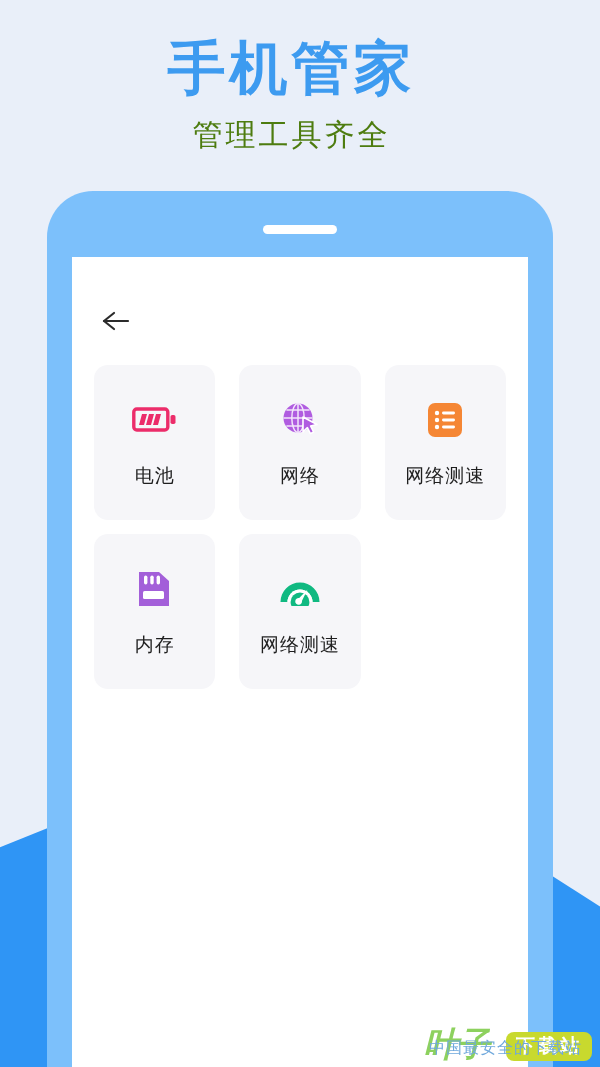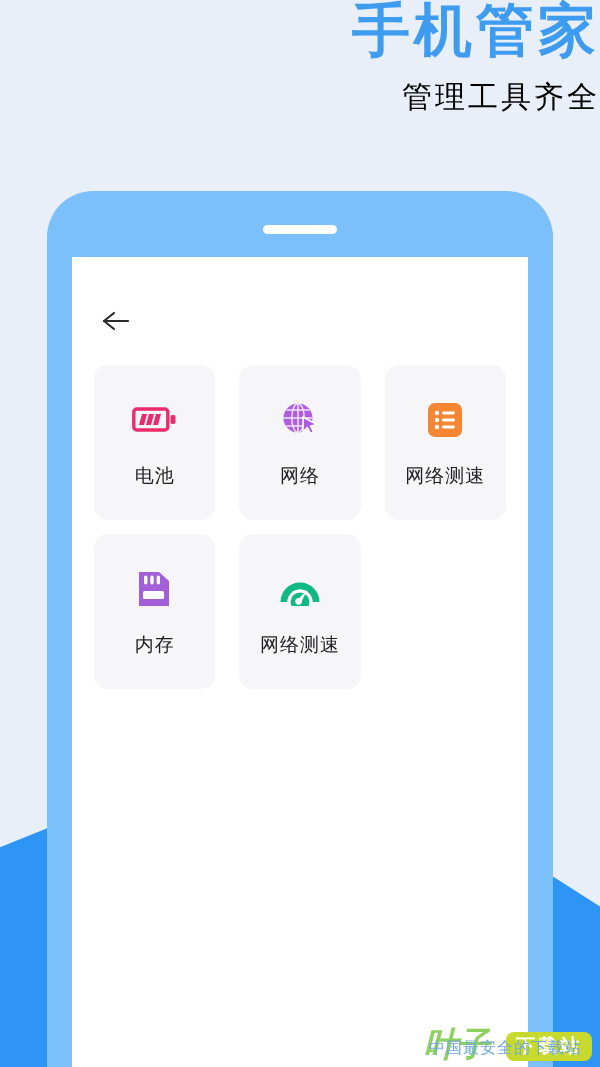--- a/index.html
+++ b/index.html
@@ -25,35 +25,36 @@
   }
   #wedge-right {
     right:-40px; bottom:0;
     width:180px; height:250px;
     background:#2f95f5;
     clip-path: polygon(0 0, 100% 46%, 100% 100%, 0 100%);
   }
 
   
   #headline-area {
-    position:absolute; top:0; left:0; right:0;
-    text-align:right;
+    position:absolute; top:0; left:0; right:17px;
+    padding-top:38px;
+    text-align:center;
     z-index:5;
   }
   #app-title {
     font-size:58px;
     font-weight:bold;
     color:#3d9bf0;
     letter-spacing:4px;
     line-height:1.05;
   }
   #app-subtitle {
     margin-top:16px;
     font-size:30px;
-    color:#000000;
+    color:#4d7c0f;
     letter-spacing:3px;
   }
 
   
   #phone {
     position:absolute;
     left:47px; top:191px;
     width:506px; height:900px;
     background:#7cc0fb;
     border-radius:46px 46px 0 0;

